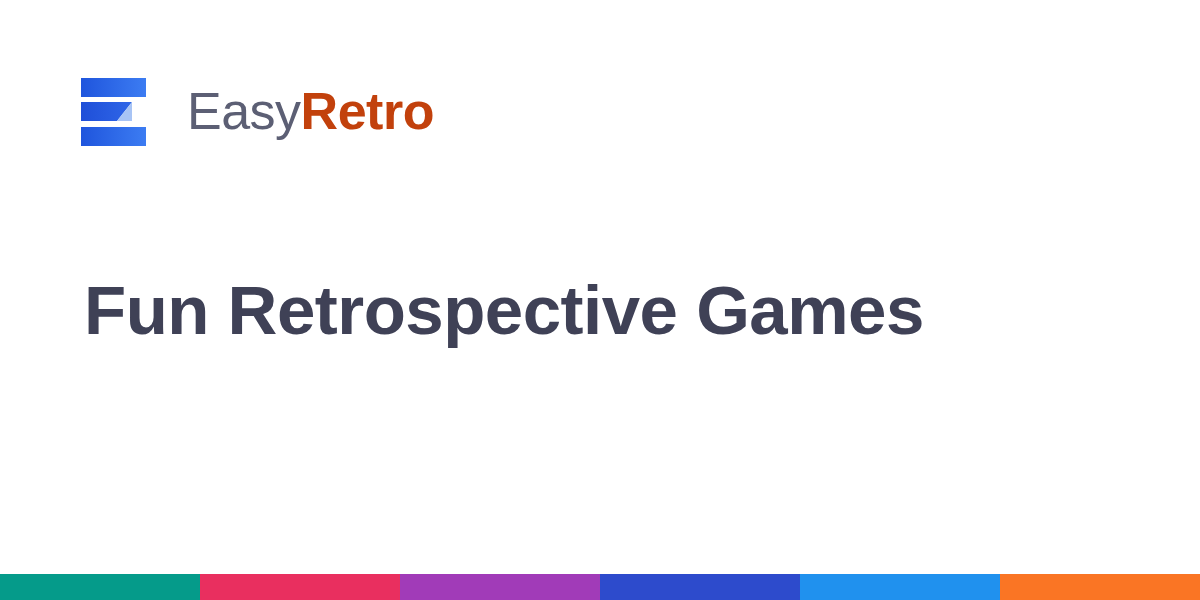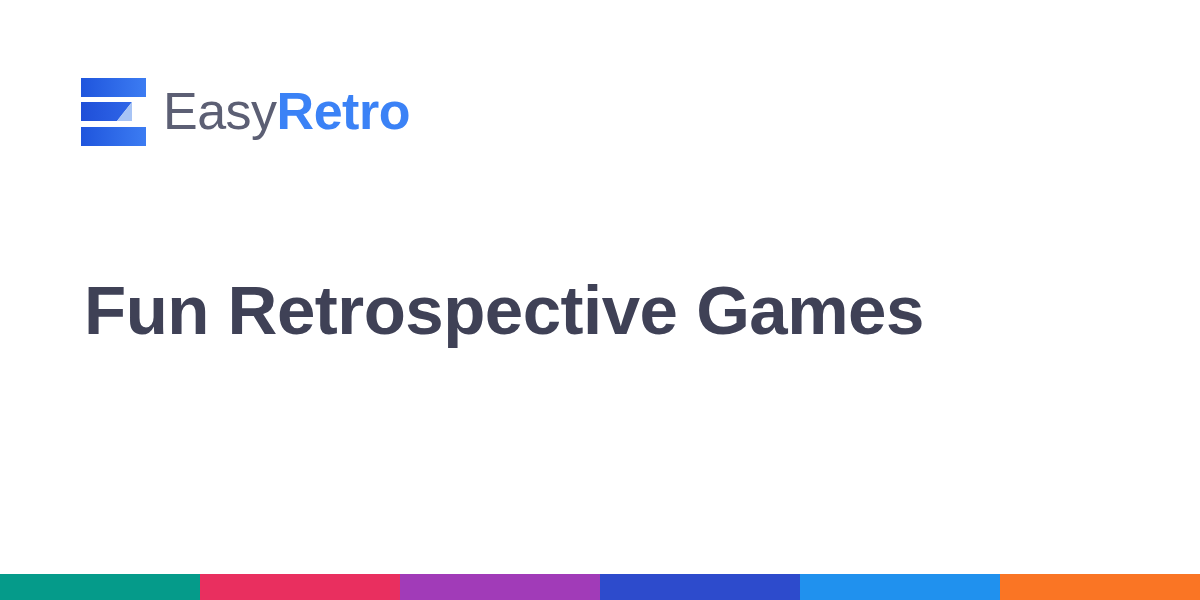--- a/index.html
+++ b/index.html
@@ -111,21 +111,21 @@
       <rect x="0" y="0" width="65" height="19" fill="url(#barGrad)"></rect>
 
       <path d="M0 24 H51 L36 43 H0 Z" fill="url(#midGrad)"></path>
 
       <path d="M51 24 L51 43 L36 43 Z" fill="#a8c4f5"></path>
 
       <rect x="0" y="49" width="65" height="19" fill="url(#botGrad)"></rect>
     </svg>
 
     <div class="logo-wordmark">
-      <span class="logo-word-easy" style="color: rgb(92, 95, 116);">Easy</span><span class="logo-word-retro" style="color: #3b82f6;">Retro</span>
+      <span class="logo-word-easy" style="color: rgb(92, 95, 116); margin-left: 24px;">Easy</span><span class="logo-word-retro" style="color: #c2410c;">Retro</span>
     </div>
   </div>
 
   <h1 class="page-title" style="color: rgb(63, 65, 86);">Fun Retrospective Games</h1>
 
   <div class="color-strip">
     <div class="color-strip-segment" style="background: rgb(5, 155, 138);"></div>
     <div class="color-strip-segment" style="background: rgb(233, 47, 95);"></div>
     <div class="color-strip-segment" style="background: rgb(161, 59, 184);"></div>
     <div class="color-strip-segment" style="background: rgb(45, 75, 204);"></div>

